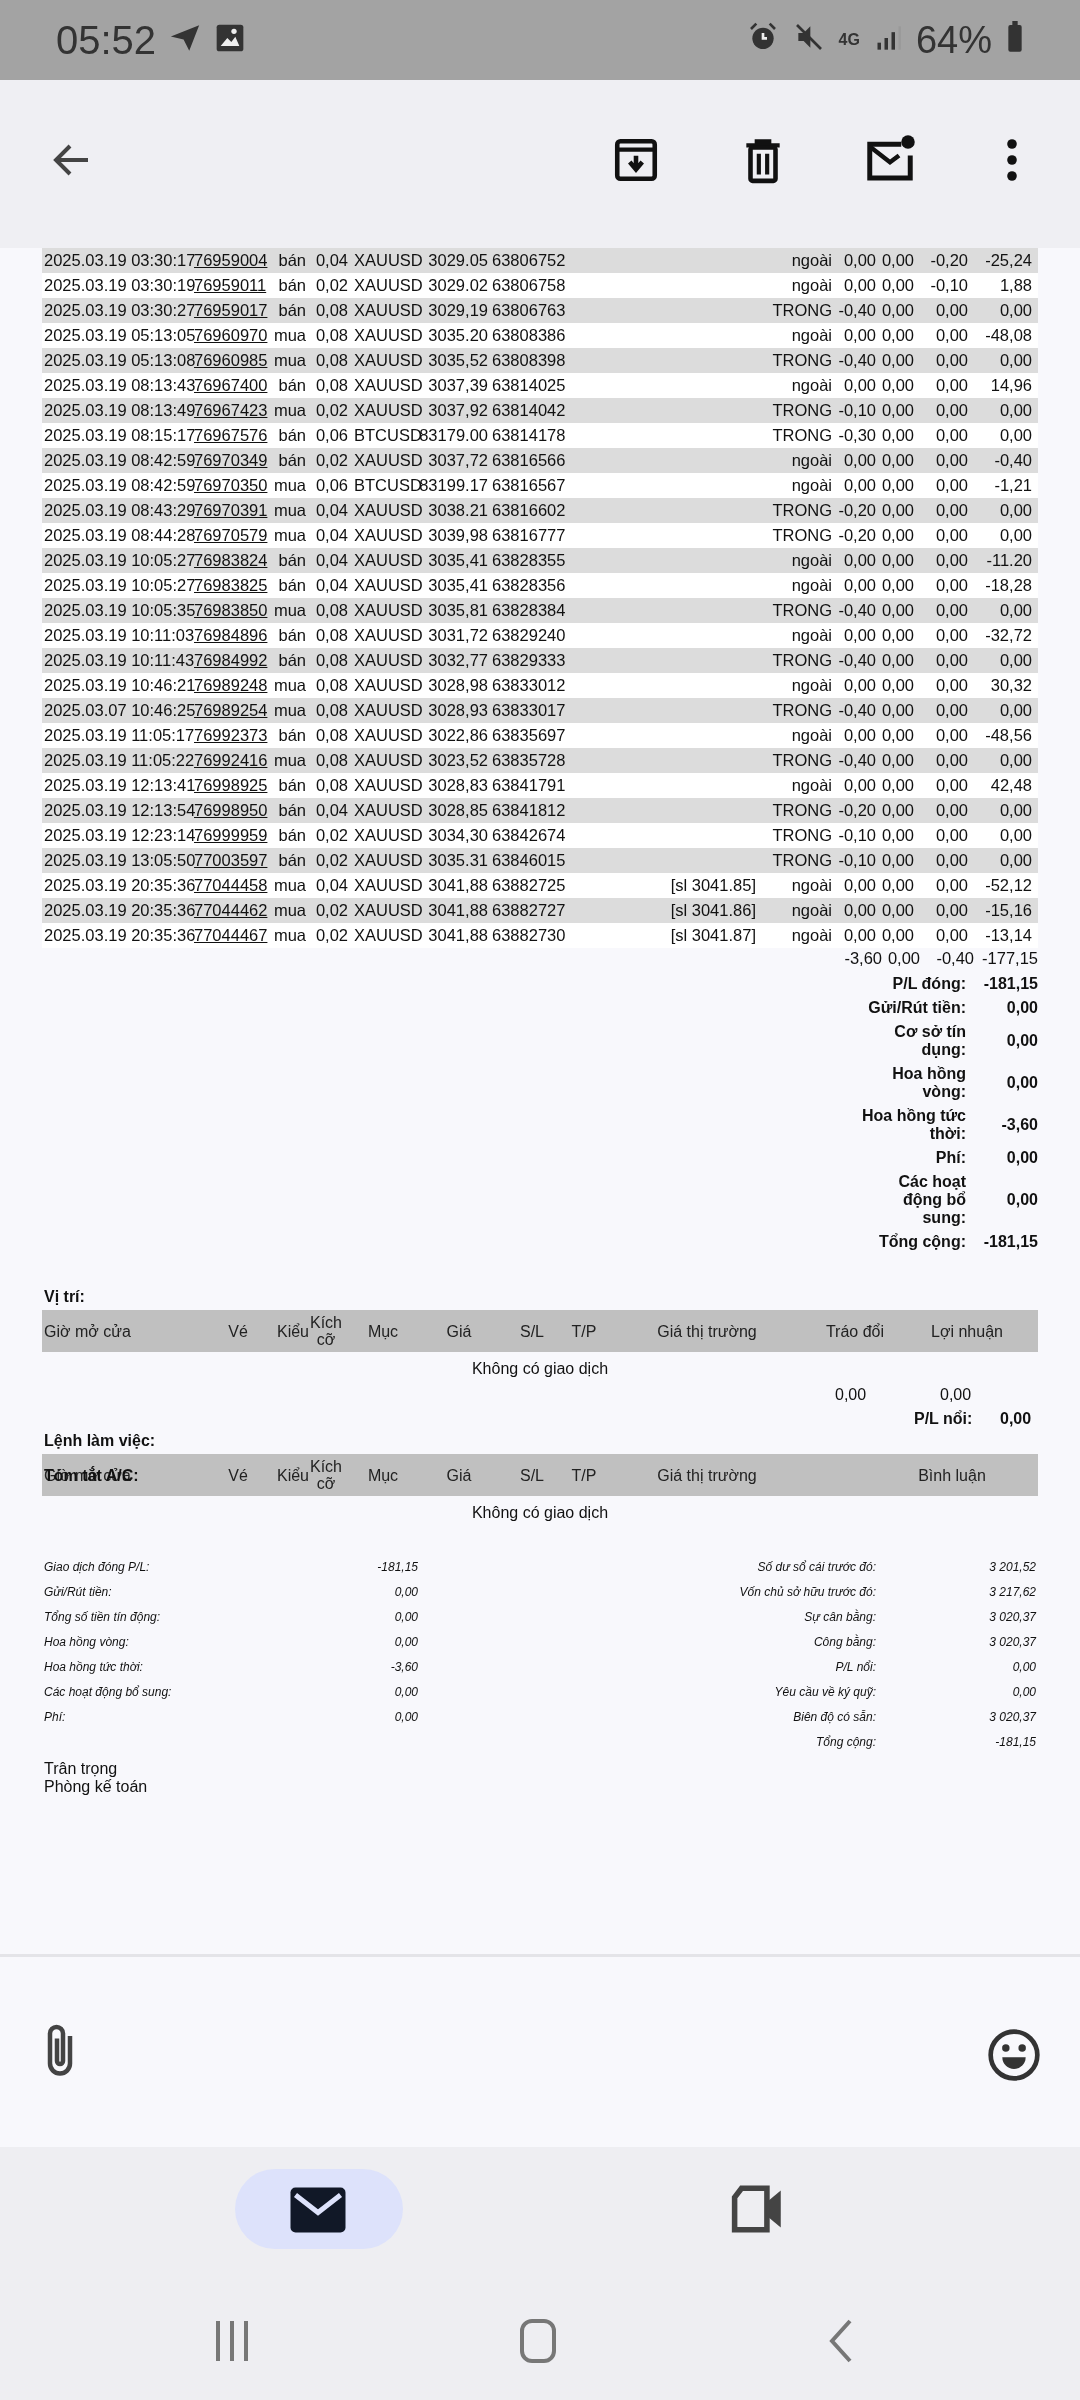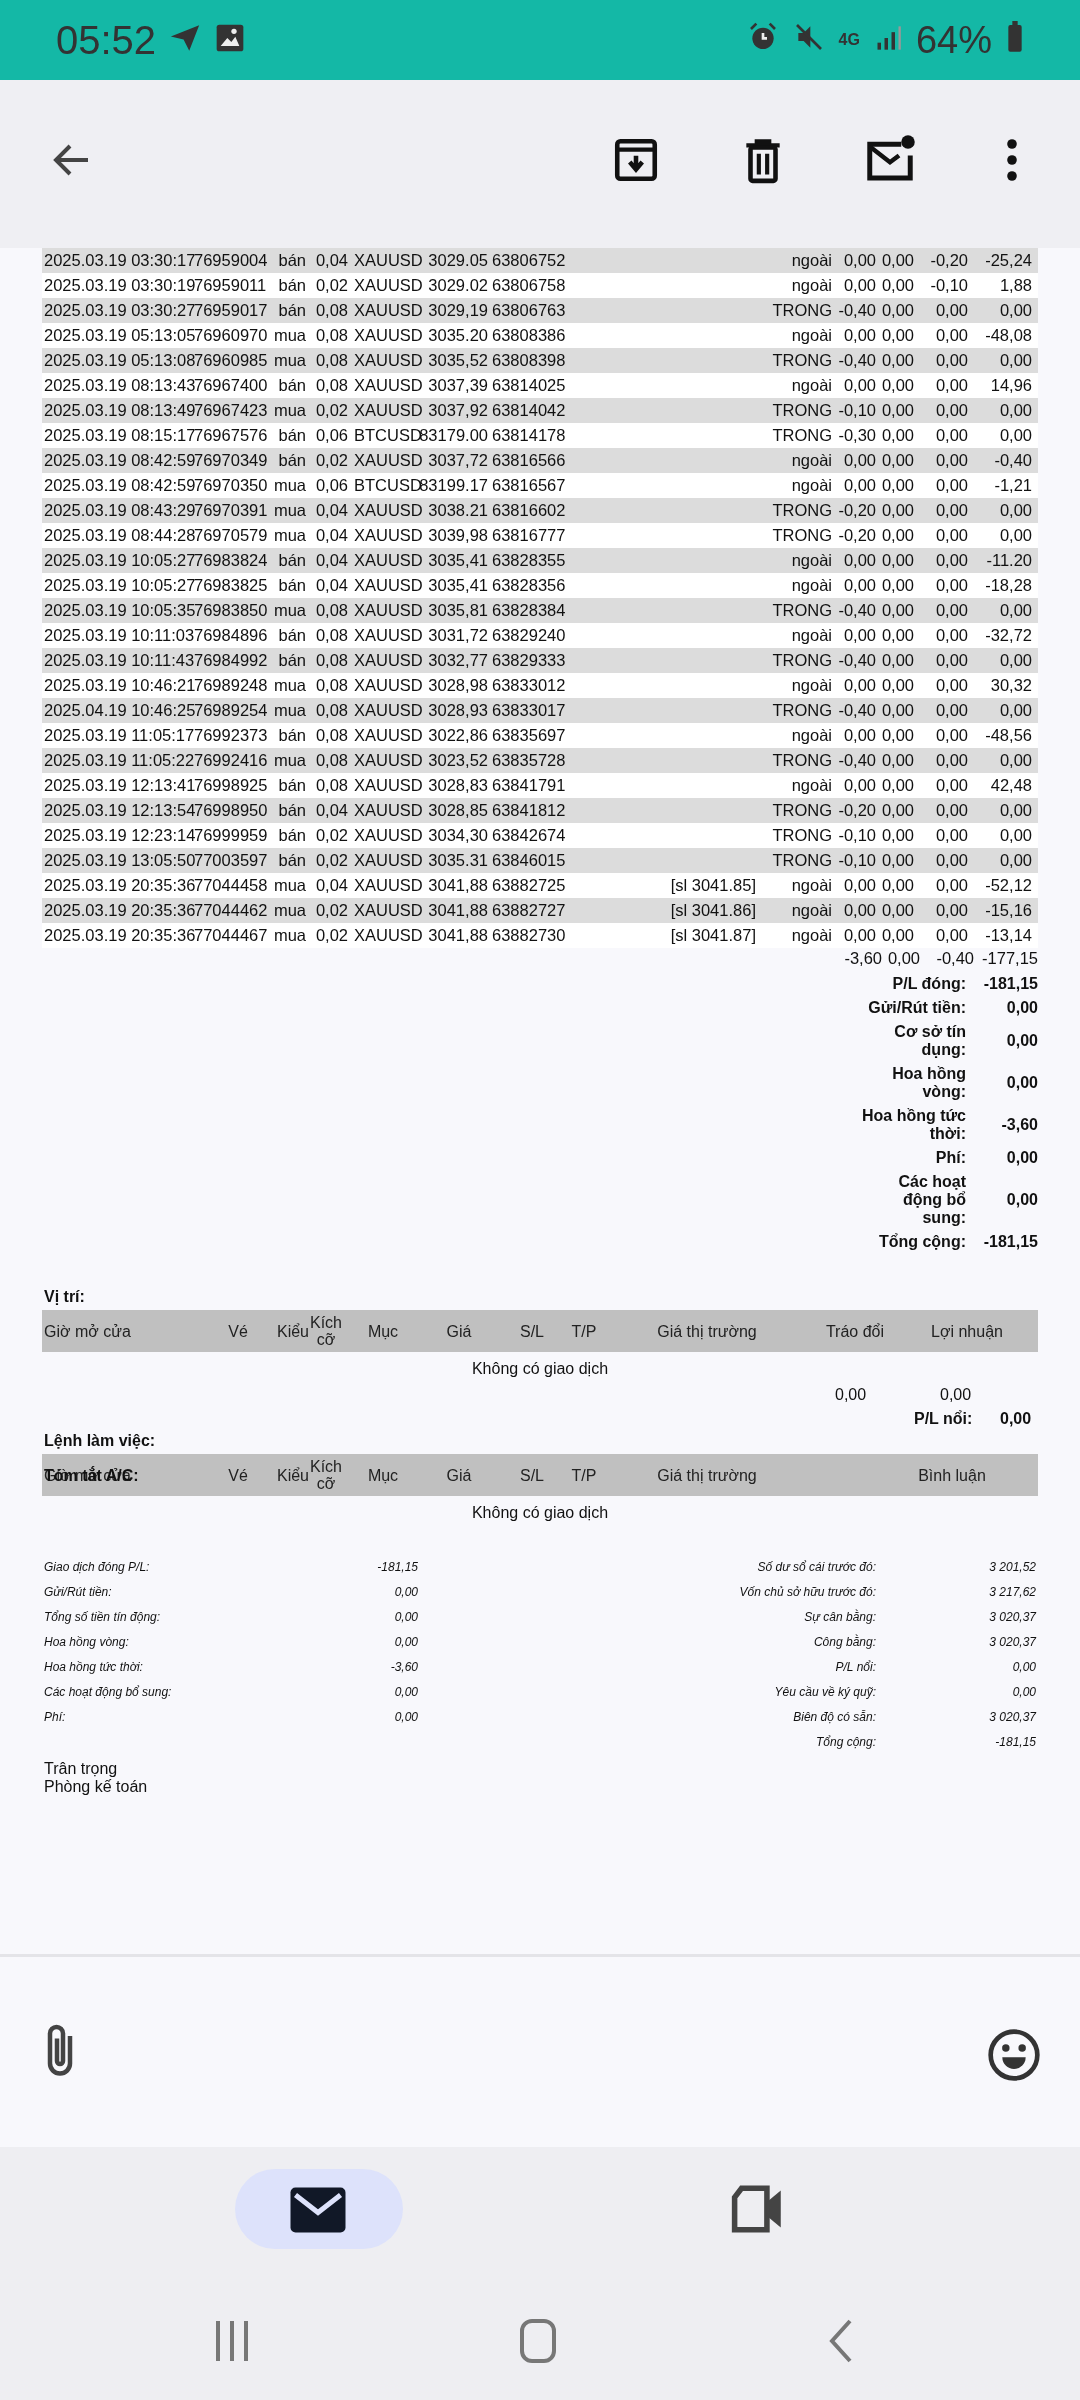--- a/index.html
+++ b/index.html
@@ -1,30 +1,30 @@
 <!DOCTYPE html>
 <html><head>
 <meta charset="utf-8">
 <style>
   * { box-sizing: border-box; margin: 0; padding: 0; }
   html, body { width: 1080px; height: 2400px; overflow: hidden; background: #f8f8fc; font-family: "Liberation Sans", sans-serif; color: #111; }
-  .status-bar { position: absolute; top: 0; left: 0; width: 1080px; height: 80px; background: #14b8a6; display: flex; align-items: center; padding: 0 56px; }
+  .status-bar { position: absolute; top: 0; left: 0; width: 1080px; height: 80px; background: #a3a3a3; display: flex; align-items: center; padding: 0 56px; }
   .status-time { font-size: 40px; color: #333; }
   .status-left { display: flex; align-items: center; gap: 12px; }
   .status-right { margin-left: auto; display: flex; align-items: center; gap: 14px; font-size: 38px; color: #333; }
   .app-bar { position: absolute; top: 80px; left: 0; width: 1080px; height: 168px; background: #efeff3; }
   .app-bar .icon-btn { position: absolute; top: 50px; width: 64px; height: 64px; display: flex; align-items: center; justify-content: center; }
   .content { position: absolute; top: 248px; left: 0; width: 1080px; height: 1707px; background: #f8f8fc; overflow: hidden; }
   .deals { position: absolute; left: 42px; top: 0; width: 996px; font-size: 16.5px; }
   .deal-row { display: flex; height: 25px; align-items: center; white-space: nowrap; }
   .deal-row.shade { background: #dcdcdc; }
   .deal-row.plain { background: #fff; }
   .deal-row span { display: inline-block; }
   .c-time { width: 152px; padding-left: 2px; }
-  .c-ticket { width: 76px; }
+  .c-ticket { width: 76px; text-decoration: underline; }
   .c-type { width: 36px; text-align: right; }
   .c-size { width: 42px; text-align: right; }
   .c-item { width: 66px; padding-left: 6px; }
   .c-price { width: 74px; text-align: right; }
   .c-order { width: 64px; padding-left: 4px; }
   .c-comment { width: 204px; text-align: right; }
   .c-entry { width: 76px; text-align: right; }
   .c-comm { width: 44px; text-align: right; }
   .c-fee { width: 38px; text-align: right; }
   .c-swap { width: 54px; text-align: right; }
@@ -417,21 +417,21 @@
         <span class="c-price">3028,98</span>
         <span class="c-order">63833012</span>
         <span class="c-comment"></span>
         <span class="c-entry">ngoài</span>
         <span class="c-comm">0,00</span>
         <span class="c-fee">0,00</span>
         <span class="c-swap">0,00</span>
         <span class="c-profit">30,32</span>
       </div>
       <div class="deal-row shade">
-        <span class="c-time">2025.04.19 10:46:25</span>
+        <span class="c-time">2025.03.07 10:46:25</span>
         <span class="c-ticket">76989254</span>
         <span class="c-type">mua</span>
         <span class="c-size">0,08</span>
         <span class="c-item">XAUUSD</span>
         <span class="c-price">3028,93</span>
         <span class="c-order">63833017</span>
         <span class="c-comment"></span>
         <span class="c-entry">TRONG</span>
         <span class="c-comm">-0,40</span>
         <span class="c-fee">0,00</span>

